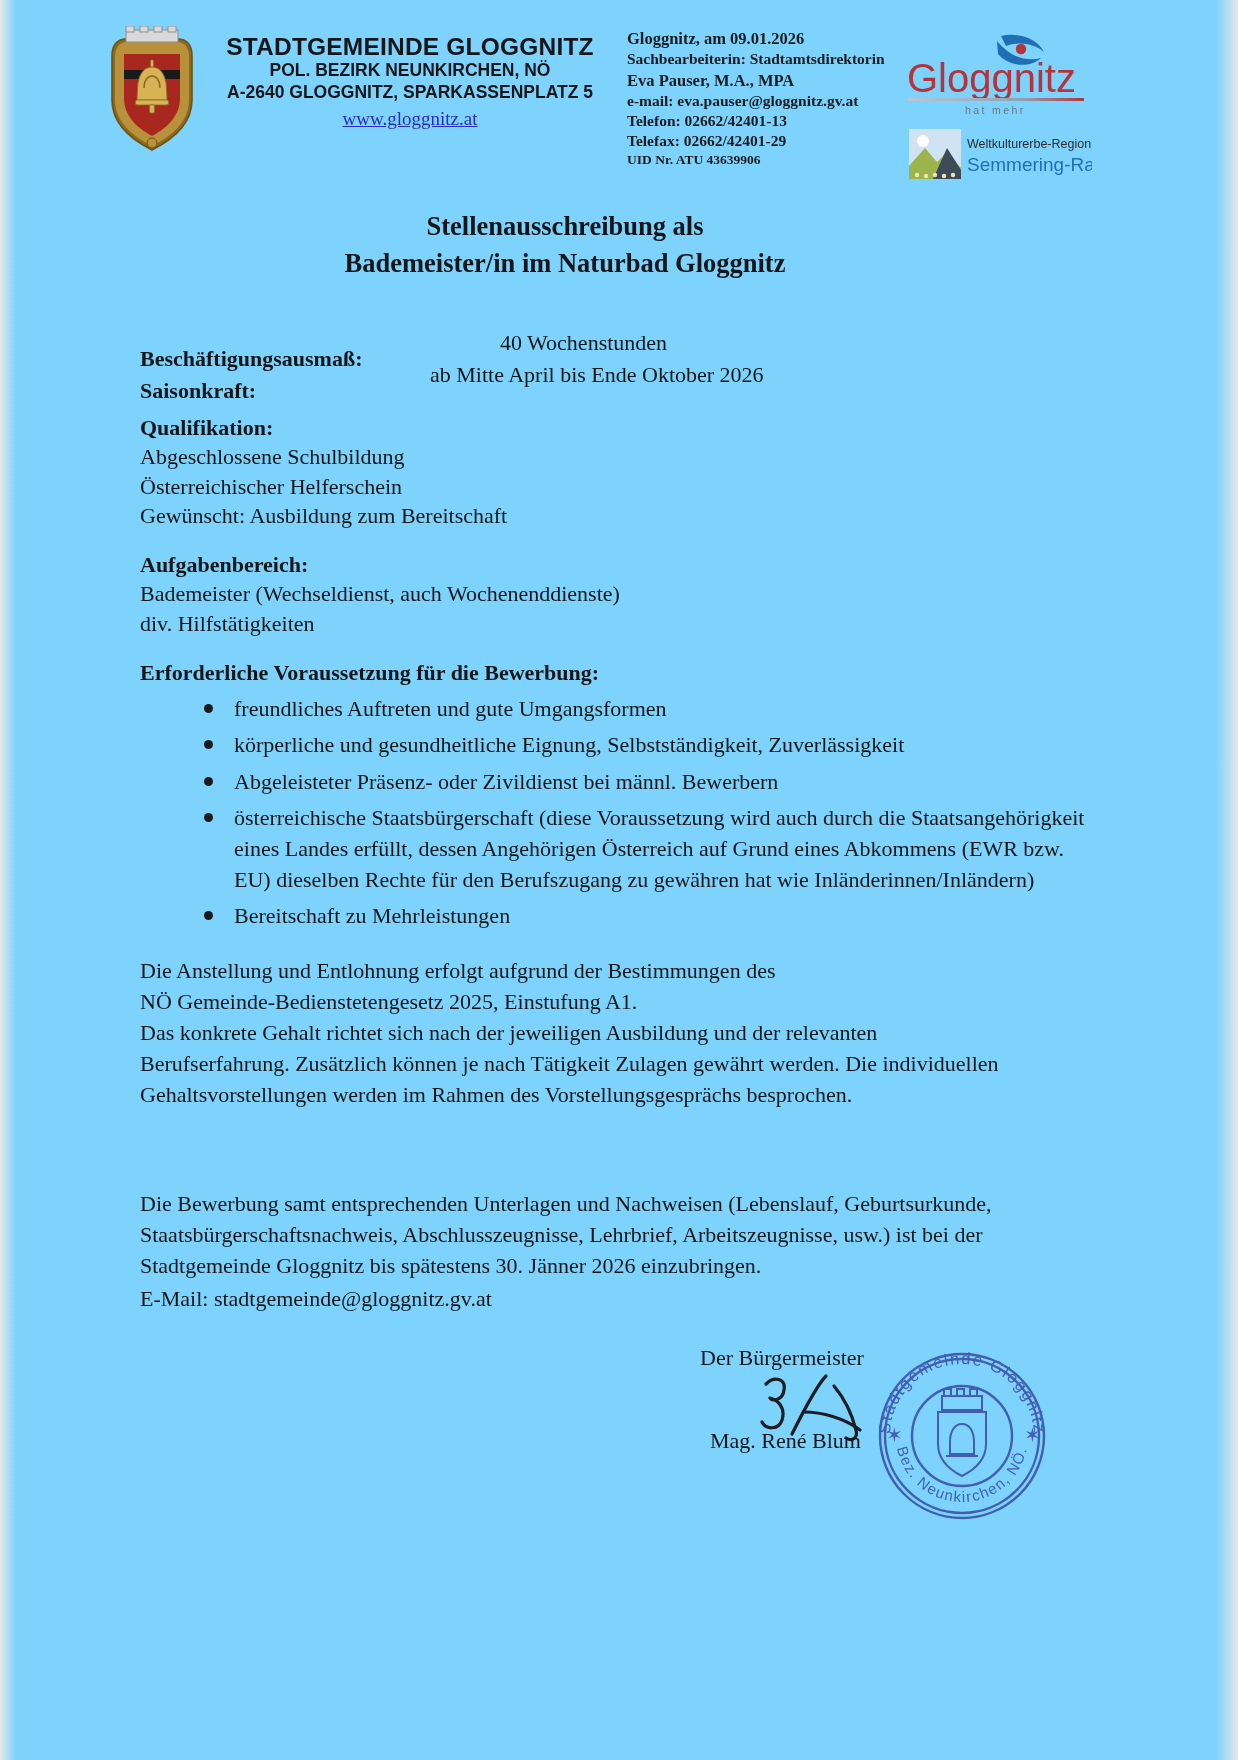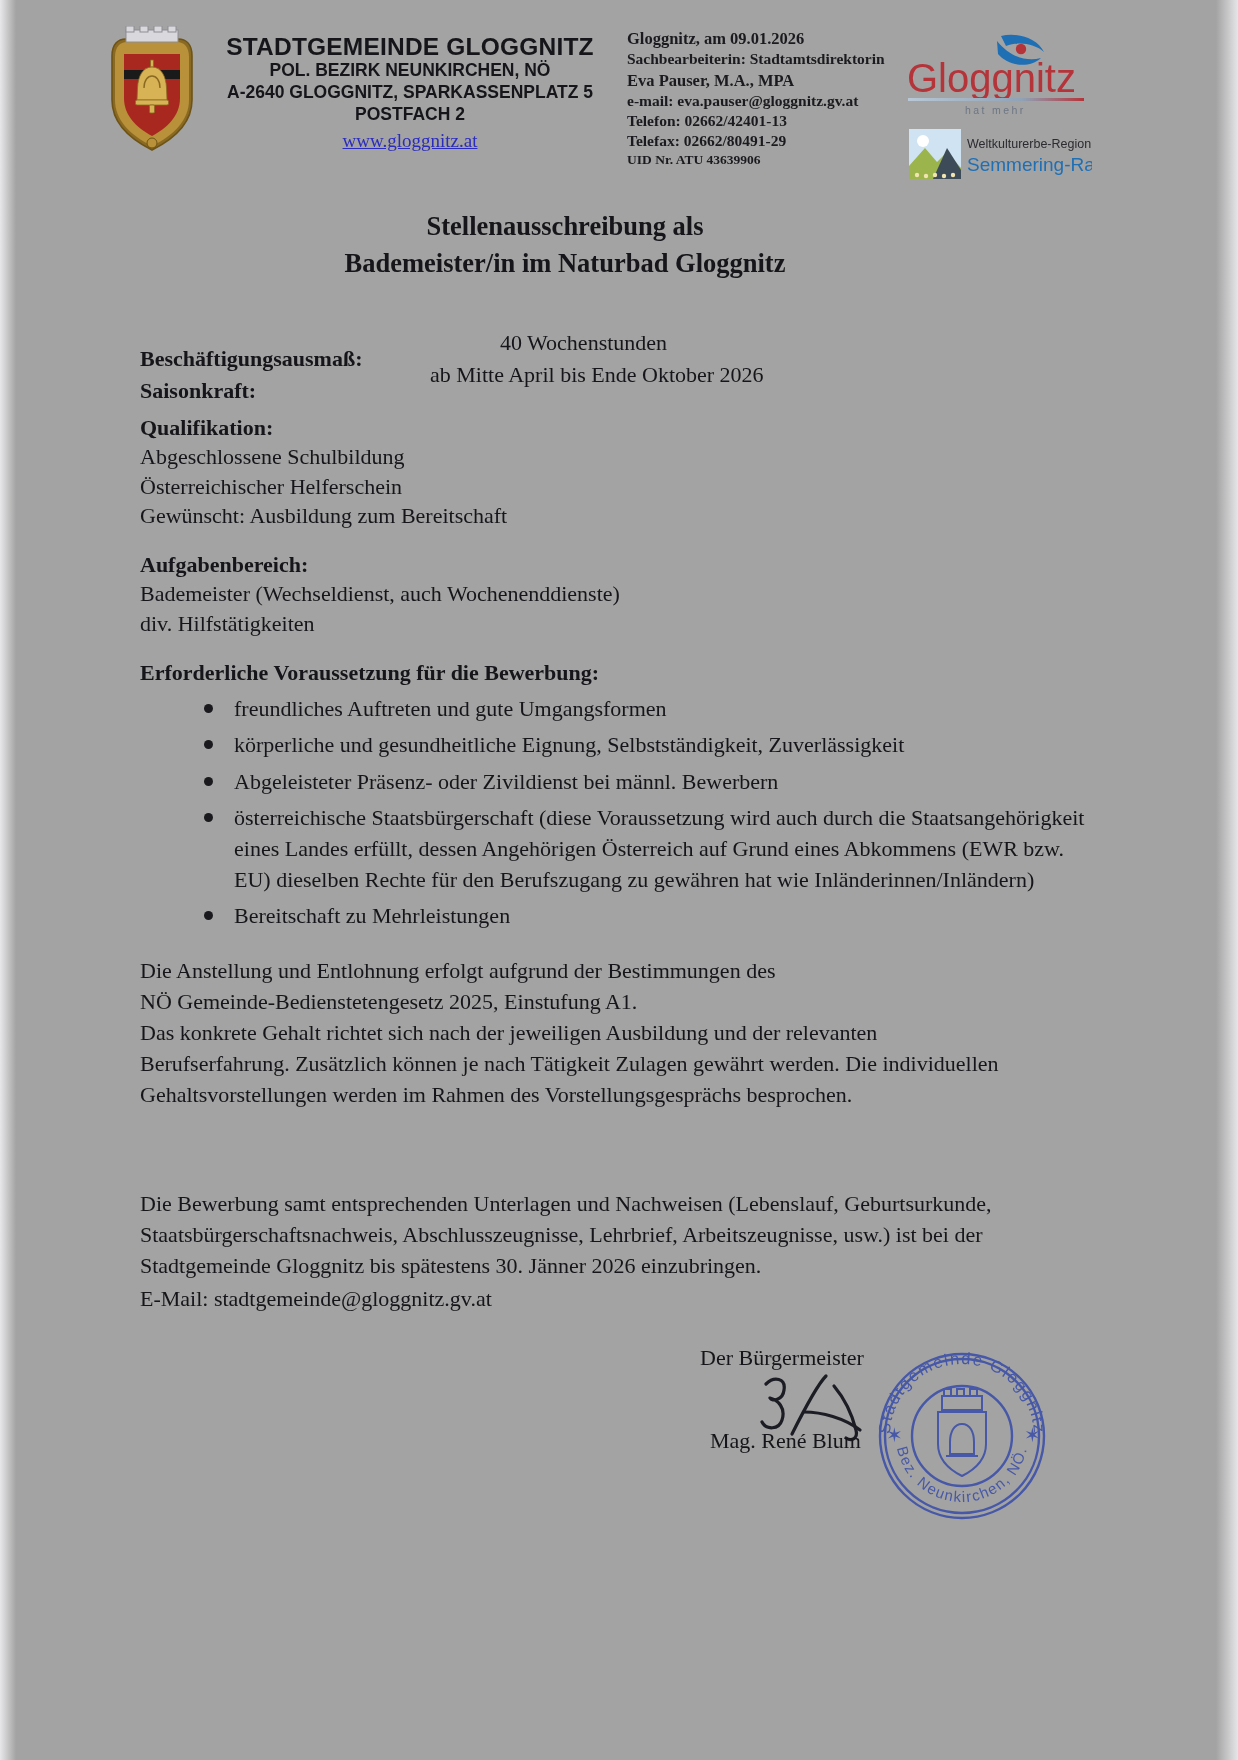--- a/index.html
+++ b/index.html
@@ -12,21 +12,21 @@
     width: 1238px;
     height: 1760px;
     position: relative;
     font-family: "Liberation Serif", "DejaVu Serif", serif;
     color: #16161a;
     overflow: hidden;
   }
   .page {
     position: absolute;
     inset: 0;
-    background: #a3a3a3;
+    background: #7dd3fc;
     box-sizing: border-box;
   }
   
   .page::before {
     content: "";
     position: absolute;
     left: 0; top: 0; bottom: 0;
     width: 16px;
     background: linear-gradient(to right, #e8e8ea 0%, rgba(253,253,253,0) 100%);
     pointer-events: none;
@@ -224,31 +224,30 @@
         </g>
 
         <circle cx="48" cy="117" r="5" fill="#b8913a" stroke="#6d5316" stroke-width="1"></circle>
       </svg>
     </div>
 
     <div class="org-block">
       <div class="org-name">STADTGEMEINDE GLOGGNITZ</div>
       <div class="org-line">POL. BEZIRK NEUNKIRCHEN, NÖ</div>
       <div class="org-line">A-2640 GLOGGNITZ, SPARKASSENPLATZ 5</div>
-      <div class="org-line">POSTFACH 2</div>
       <a class="org-url" href="#">www.gloggnitz.at</a>
     </div>
 
     <div class="contact-block">
       <div class="c-lg">Gloggnitz, am 09.01.2026</div>
       <div class="c-md">Sachbearbeiterin: Stadtamtsdirektorin</div>
       <div class="c-lg">Eva Pauser, M.A., MPA</div>
       <div class="c-md">e-mail: eva.pauser@gloggnitz.gv.at</div>
       <div class="c-md">Telefon: 02662/42401-13</div>
-      <div class="c-md">Telefax: 02662/80491-29</div>
+      <div class="c-md">Telefax: 02662/42401-29</div>
       <div class="c-sm">UID Nr.  ATU 43639906</div>
     </div>
 
     <div class="logo-stack">
 
       <div class="gl-logo">
         <svg viewBox="0 0 185 92" width="185" height="92">
 
           <g>
             <path d="M96 6 C112 2 132 8 139 22 C130 14 114 11 101 16 L96 6 Z" fill="#1f6fb5"></path>

